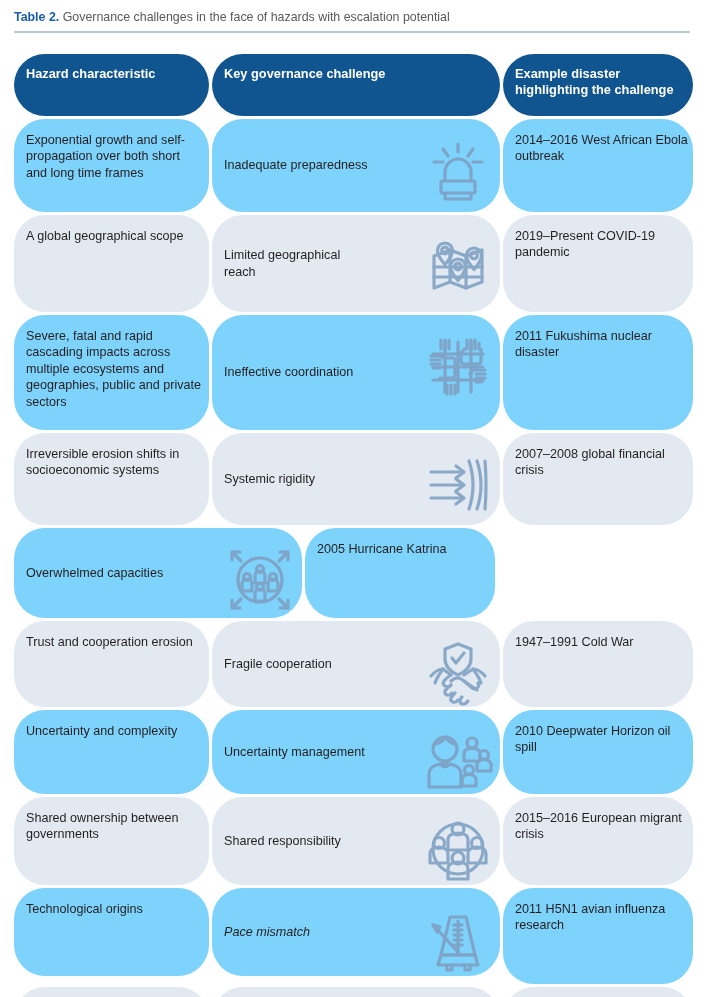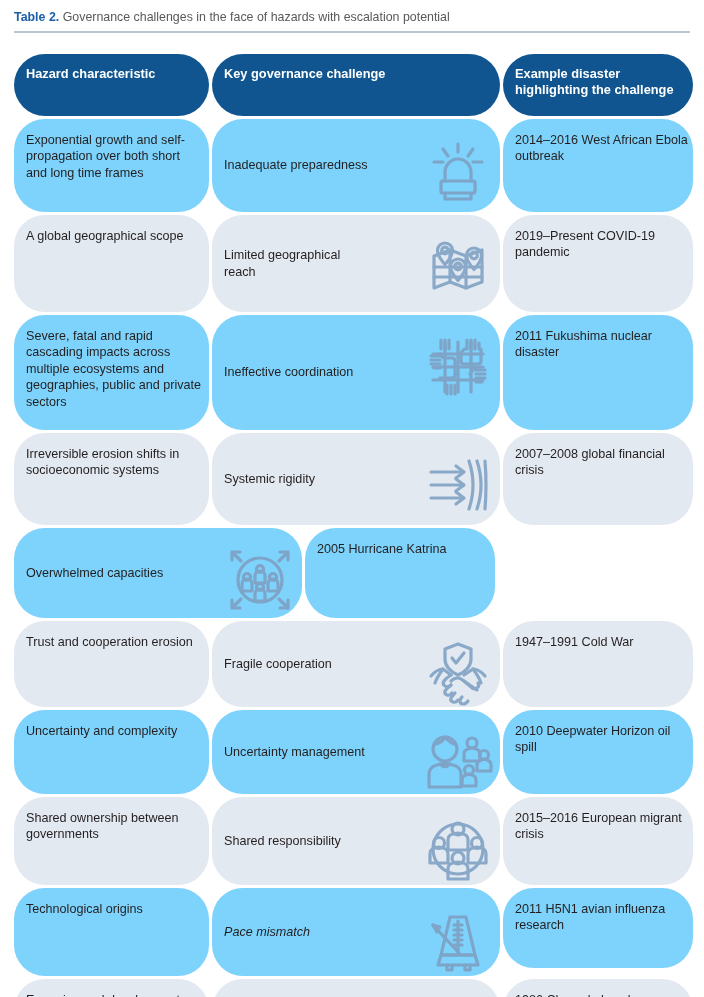--- a/index.html
+++ b/index.html
@@ -309,21 +309,21 @@
     <path d="M20 52 h34 l3 10 h-40 z"></path>
     <path d="M26 62 v5 h5 v-5"></path>
     <path d="M44 62 v5 h5 v-5"></path>
     <path d="M37 18 v32"></path>
     <path d="M33 22 h8 M33 27 h8 M33 32 h8 M33 37 h8 M33 42 h8"></path>
     <path d="M12 22 l26 28"></path>
     <path d="M12 22 l7 2 l-3 5 z"></path>
   </svg>
           </div>
         </div>
-        <div class="cell col-2" style="height: 80px;">2011 H5N1 avian influenza research</div>
+        <div class="cell col-2" style="height: 96px;">2011 H5N1 avian influenza research</div>
       </div>
       <div class="row row-body shade-light" style="margin-top: 3px;">
         <div class="cell col-0" style="height: 93px;">Emerging and development-driven</div>
         <div class="cell col-1 cell-mid" style="height: 93px;">
           <div class="mid-text">Lack of anticipation</div>
           <div class="icon-box">
             <svg viewBox="0 0 74 74">
     <path d="M10 42 q27 -22 54 0 q-27 22 -54 0 z"></path>
     <circle cx="37" cy="42" r="8"></circle>
     <path d="M37 14 v8"></path>

